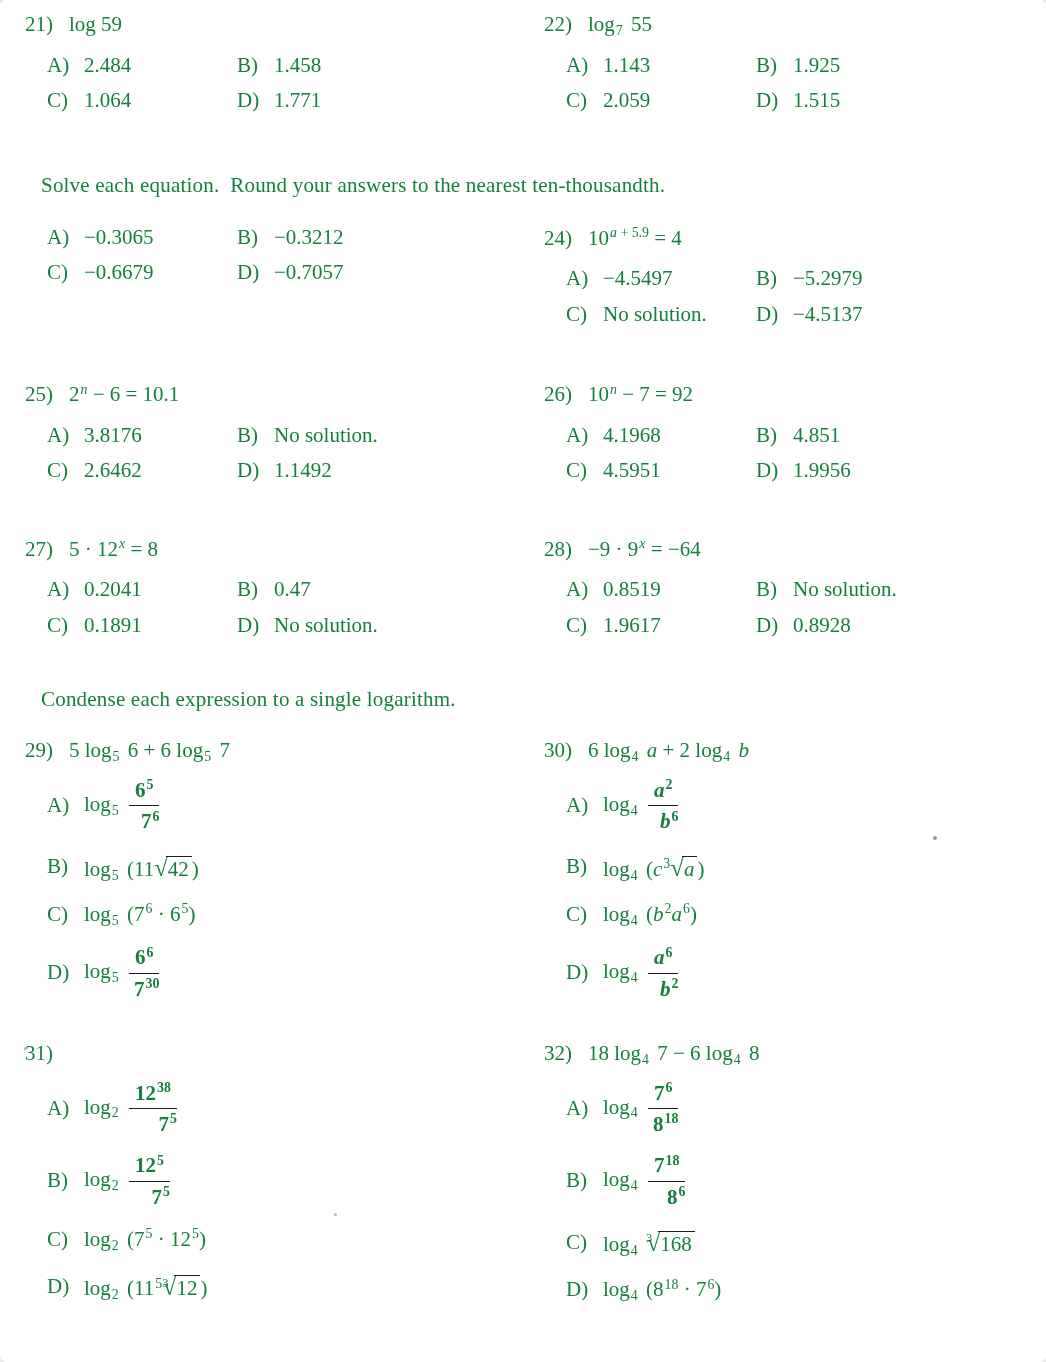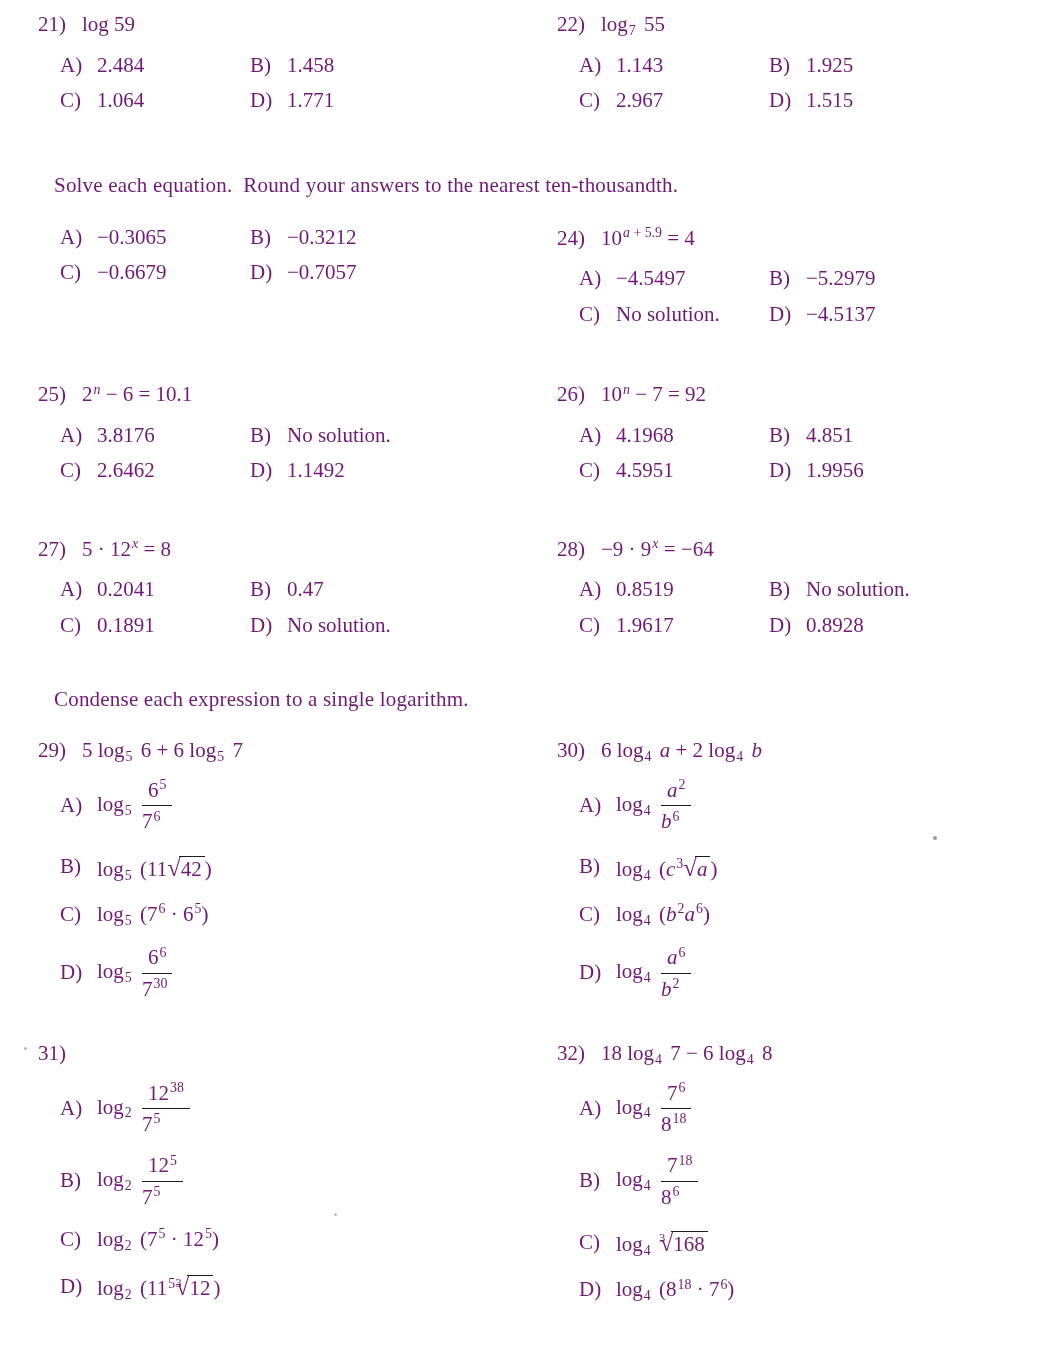--- a/index.html
+++ b/index.html
@@ -1,21 +1,21 @@
 <!DOCTYPE html>
 <html><head>
 <meta charset="utf-8">
 <style>
   html,body{margin:0;padding:0;background:#e8e8e8;}
   .page{
     width:1046px;height:1362px;box-sizing:border-box;
     margin:0 auto;background:#ffffff;position:relative;overflow:hidden;
-    padding:8px 20px 0 38px;
+    padding:8px 20px 0 25px;
     font-family:"Liberation Serif","DejaVu Serif",serif;
-    font-size:21px;color:#701a75;
+    font-size:21px;color:#15803d;border-radius:6px;
   }
   #rows > :nth-child(1){margin-bottom:56px}
   #rows > :nth-child(2){margin-bottom:24px}
   #rows > :nth-child(3){margin-bottom:48px}
   #rows > :nth-child(4){margin-bottom:46px}
   #rows > :nth-child(5){margin-bottom:46px}
   #rows > :nth-child(6){margin-bottom:22px}
   #rows > :nth-child(7){margin-bottom:34px}
 
   .section-header{
@@ -30,21 +30,21 @@
   .choices.stack{display:flex;flex-direction:column;gap:13px;margin-top:4px;}
   .choice{display:flex;gap:9px;line-height:1.5;white-space:nowrap;}
   .grid .choice{align-items:baseline;}
   .stack .choice{align-items:center;}
   .clabel{min-width:28px;}
 
   
   .math sup{font-size:66%;line-height:0;vertical-align:0.55em;margin-left:1px;}
   .math sub{font-size:66%;line-height:0;vertical-align:-0.28em;margin:0 3px 0 1px;}
   .math .var{font-style:italic;}
-  .frac{display:inline-flex;flex-direction:column;text-align:left;vertical-align:middle;margin:0 2px;}
+  .frac{display:inline-flex;flex-direction:column;text-align:right;vertical-align:middle;margin:0 2px;font-weight:bold;}
   .frac .num{display:block;border-bottom:1.6px solid #1c1c1c;padding:0 6px 1px 6px;line-height:1.35;}
   .frac .den{display:block;padding-top:1px;line-height:1.35;}
   .sqrt{white-space:nowrap;}
   .sqrt .deg{font-size:60%;line-height:0;vertical-align:0.7em;margin-right:-0.45em;position:relative;z-index:1;}
   .sqrt .rad{font-size:1.18em;margin-right:-2px;}
   .sqrt .radicand{border-top:1.6px solid #1c1c1c;padding:0 3px 0 2px;}
 
   .speck{position:absolute;border-radius:50%;background:#9a9a9a;}
   .speck.s1{left:933px;top:836px;width:4px;height:4px;}
   .speck.s2{left:24px;top:1047px;width:3px;height:3px;background:#b5b5b5;}
@@ -97,21 +97,21 @@
     <span class="cval math"><span>1.143</span></span>
   </div>
 
   <div class="choice">
     <span class="clabel">B)</span>
     <span class="cval math"><span>1.925</span></span>
   </div>
 
   <div class="choice">
     <span class="clabel">C)</span>
-    <span class="cval math"><span>2.967</span></span>
+    <span class="cval math"><span>2.059</span></span>
   </div>
 
   <div class="choice">
     <span class="clabel">D)</span>
     <span class="cval math"><span>1.515</span></span>
   </div>
 </div>
   </div>
 </div>
   </section>

